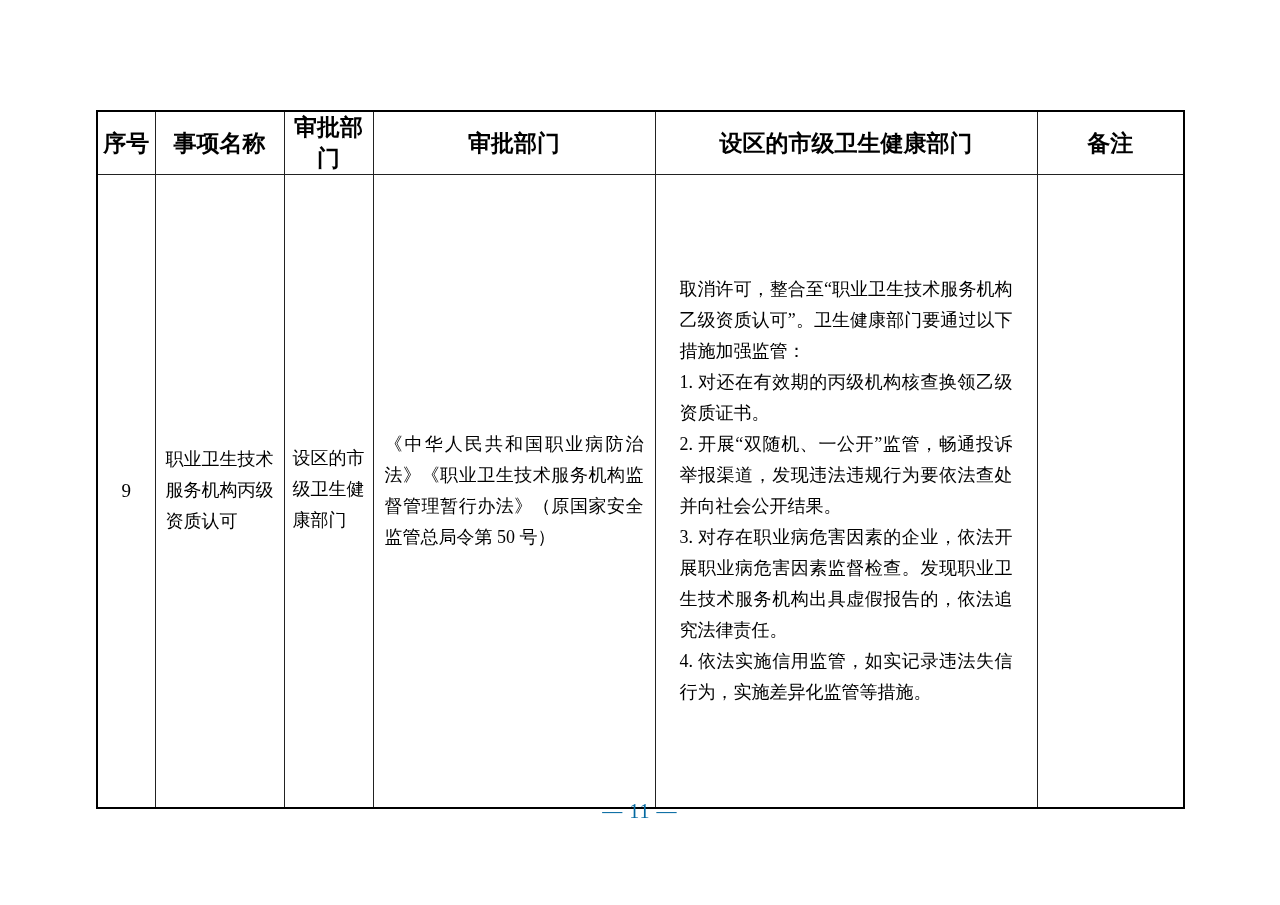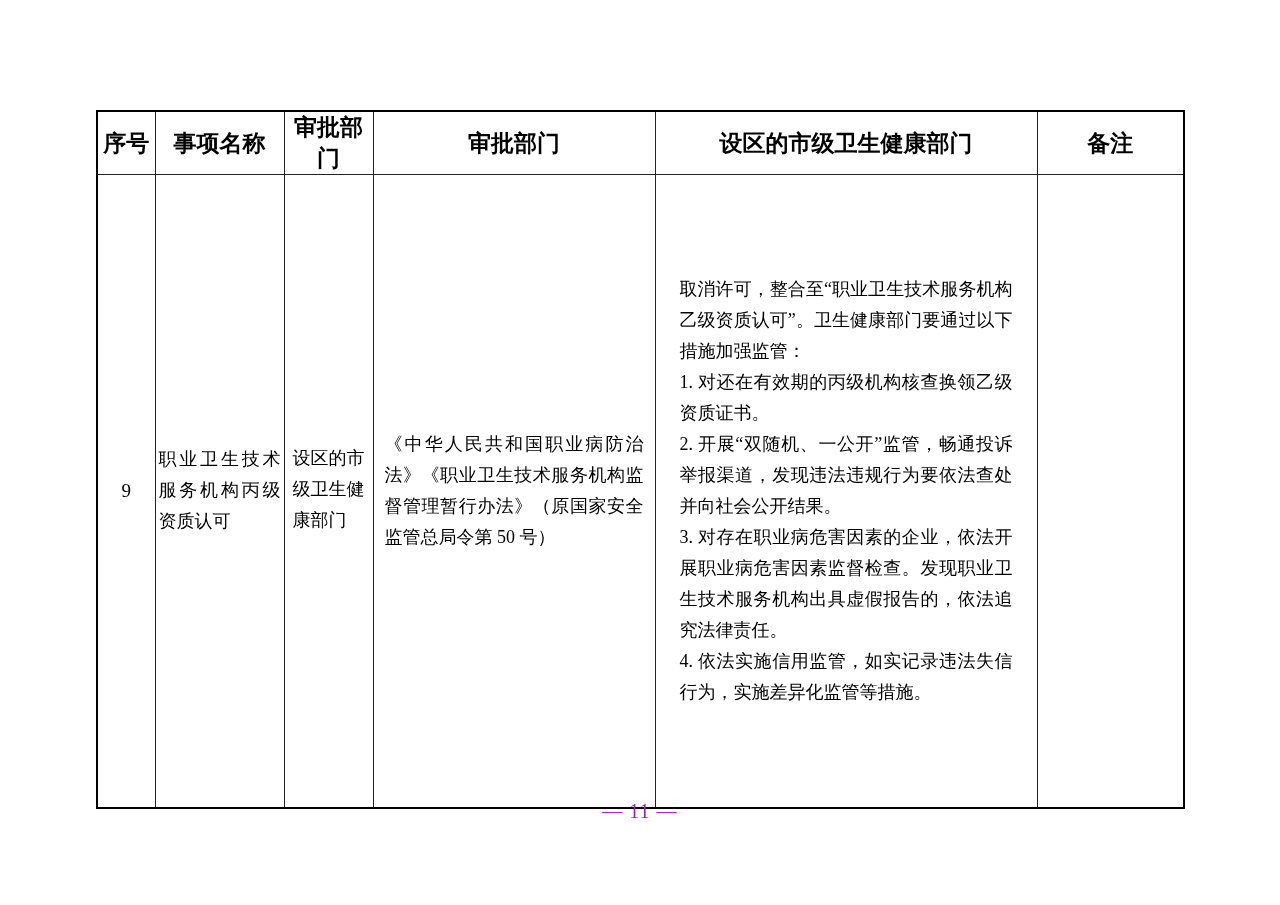--- a/index.html
+++ b/index.html
@@ -44,21 +44,21 @@
   }
   .approval-table td {
     font-size: 18px;
     line-height: 31px;
   }
   td.cell-seq {
     text-align: center;
     font-size: 19px;
   }
   td.cell-item {
-    padding: 0 3px;
+    padding: 0 10px;
     text-align: justify;
   }
   td.cell-dept {
     padding: 0 8px;
     text-align: justify;
     font-family: Liberation Mono, monospace;
   }
   td.cell-basis {
     padding: 0 11px;
     text-align: justify;
@@ -72,21 +72,21 @@
     padding: 0 6px;
   }
   .page-footer {
     position: absolute;
     top: 800px;
     left: 0;
     width: 100%;
     text-align: center;
     font-size: 20px;
     letter-spacing: 1px;
-    color: #a21caf;
+    color: #0369a1;
   }
 </style>
 </head>
 <body>
 
 <div class="page">
 
   <table class="approval-table">
     <colgroup>
       <col style="width:58px">

